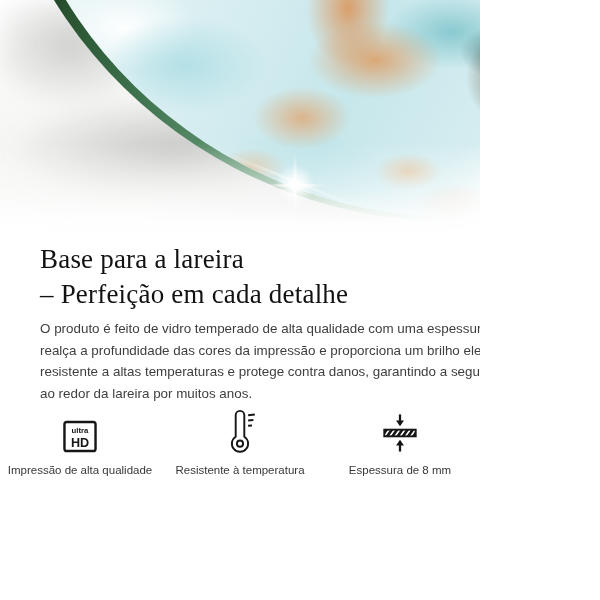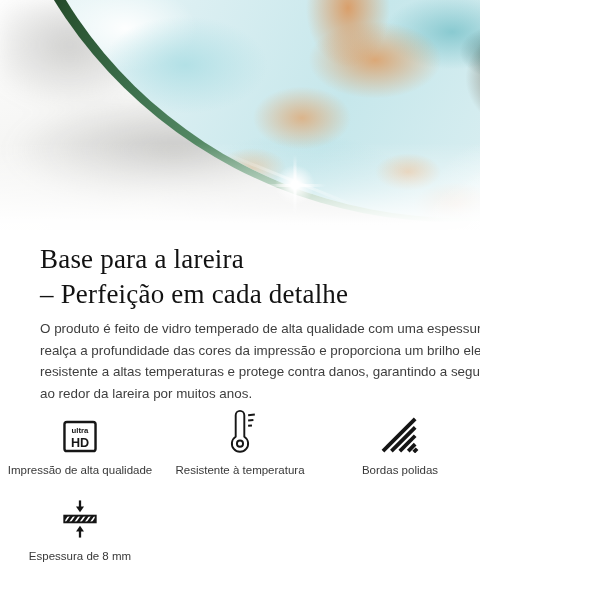--- a/index.html
+++ b/index.html
@@ -147,34 +147,20 @@
           <line class="ico" stroke-width="2" x1="26.5" y1="6.5" x2="33.5" y2="5.8"></line>
           <line class="ico" stroke-width="2" x1="26.5" y1="12" x2="32" y2="11.5"></line>
           <line class="ico" stroke-width="2" x1="26.5" y1="17.5" x2="30.5" y2="17.2"></line>
         </svg>
       </div>
       <div class="feature-label">Resistente à temperatura</div>
     </div>
 
 
 
-    <div class="feature">
-      <div class="icon-box">
-        <svg width="40" height="36" viewBox="0 0 40 38">
-          <g stroke="#141414" stroke-width="4" fill="none">
-            <line x1="2" y1="36" x2="36" y2="2"></line>
-            <line x1="10.9" y1="36" x2="36" y2="10.9"></line>
-            <line x1="19.8" y1="36" x2="36" y2="19.8"></line>
-            <line x1="28.7" y1="36" x2="36" y2="28.7"></line>
-            <line x1="34.5" y1="37" x2="38" y2="33.5"></line>
-          </g>
-        </svg>
-      </div>
-      <div class="feature-label">Bordas polidas</div>
-    </div>
 
     <div class="feature">
       <div class="icon-box">
         <svg width="40" height="40" viewBox="0 0 40 42">
           <defs>
               <clipPath id="barclip">
                 <rect x="3.5" y="17.5" width="33" height="7"></rect>
               </clipPath>
             </defs>
           <g clip-path="url(#barclip)" stroke="#141414" stroke-width="2.8">

